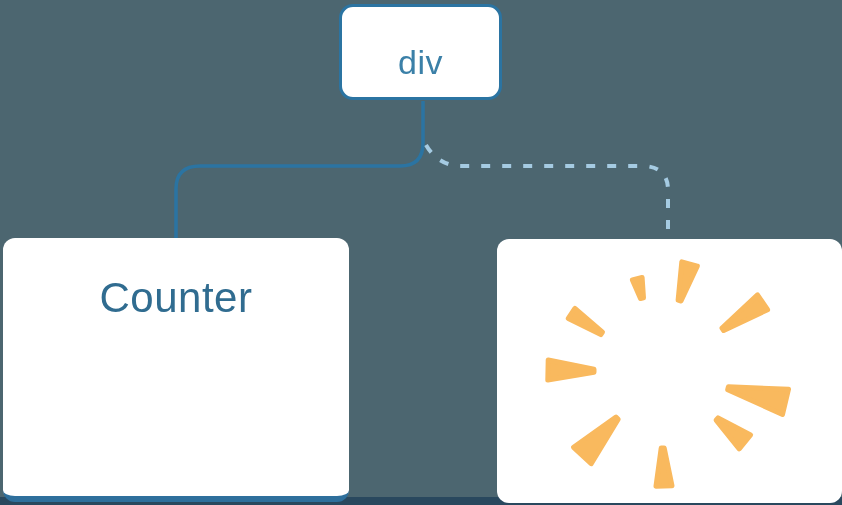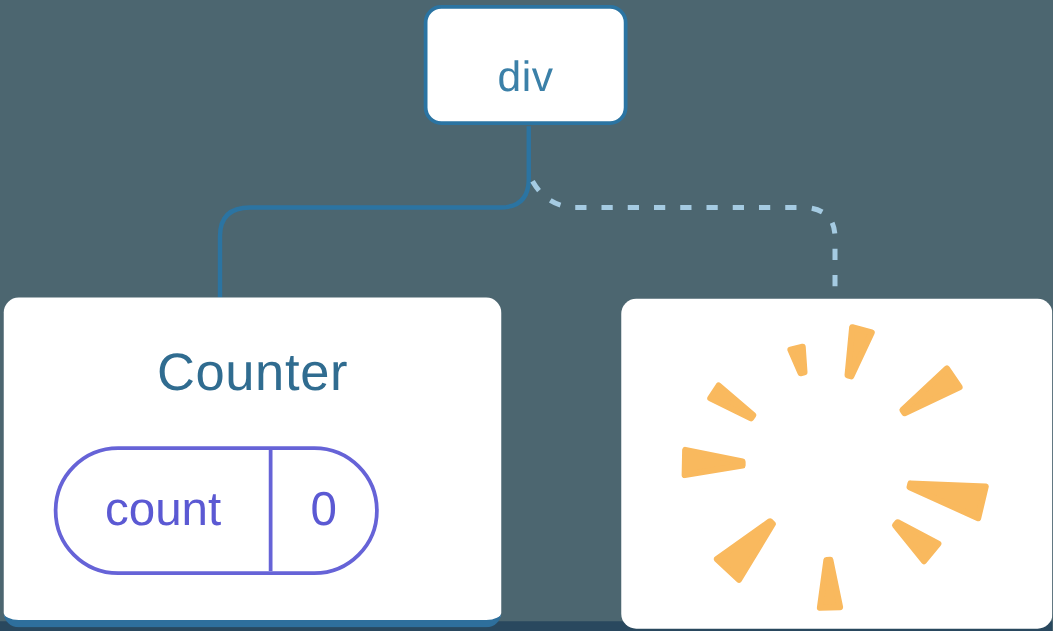--- a/index.html
+++ b/index.html
@@ -47,21 +47,21 @@
     border-radius:14px;
     display:flex;align-items:center;justify-content:center;
   }
   .node-div .label{
     font-size:34px;font-weight:500;
     color:var(--c-node-label);
     letter-spacing:0.5px;
     margin-top:20px;
   }
   .node-counter{
-    left:3px;top:238px;width:398px;height:264px;
+    left:3px;top:238px;width:346px;height:264px;
     border-bottom:6px solid var(--c-counter-bottom-border);
     border-radius:12px;
   }
   .counter-title{
     margin-top:36px;
     text-align:center;
     font-size:42px;font-weight:500;
     color:var(--c-counter-title);
     letter-spacing:0.5px;
   }
@@ -101,24 +101,20 @@
     <path d="M423,101 L423,143 Q423,166 400,166 L200,166 Q176,166 176,189 L176,238" stroke-width="3.5" fill="none" stroke="#2B74A2"></path>
     <path d="M426,145 Q437,164 458,166 L645,166 Q668,168 668,190 L668,239" stroke-width="4" fill="none" stroke-dasharray="9 12" stroke-linecap="butt" stroke="#A5CBE2"></path>
   </svg>
 
   <div class="card node-div">
     <span class="label">div</span>
   </div>
 
   <div class="card node-counter">
     <div class="counter-title">Counter</div>
-    <div class="state-pill">
-      <div class="pill-cell pill-key">count</div>
-      <div class="pill-cell pill-value">0</div>
-    </div>
   </div>
 
   <div class="card node-removed">
     <svg id="poof-svg" viewBox="0 0 345 264">
         <polygon points="184.0,62.0 200.3,27.1 184.8,22.9 181.1,61.2" fill="#F9B95E" stroke="#F9B95E" stroke-width="5" stroke-linejoin="round"></polygon>
         <polygon points="146.5,58.8 145.1,38.5 135.4,40.9 143.5,59.5" fill="#F9B95E" stroke="#F9B95E" stroke-width="5" stroke-linejoin="round"></polygon>
         <polygon points="226.7,91.5 270.6,70.7 260.5,55.9 225.0,89.0" fill="#F9B95E" stroke="#F9B95E" stroke-width="5" stroke-linejoin="round"></polygon>
         <polygon points="105.5,93.1 77.9,69.5 71.3,79.5 103.8,95.6" fill="#F9B95E" stroke="#F9B95E" stroke-width="5" stroke-linejoin="round"></polygon>
         <polygon points="97.0,130.3 51.2,121.0 50.8,141.0 97.0,133.3" fill="#F9B95E" stroke="#F9B95E" stroke-width="5" stroke-linejoin="round"></polygon>
         <polygon points="230.7,150.7 285.5,175.5 291.5,150.2 231.4,147.8" fill="#F9B95E" stroke="#F9B95E" stroke-width="5" stroke-linejoin="round"></polygon>

